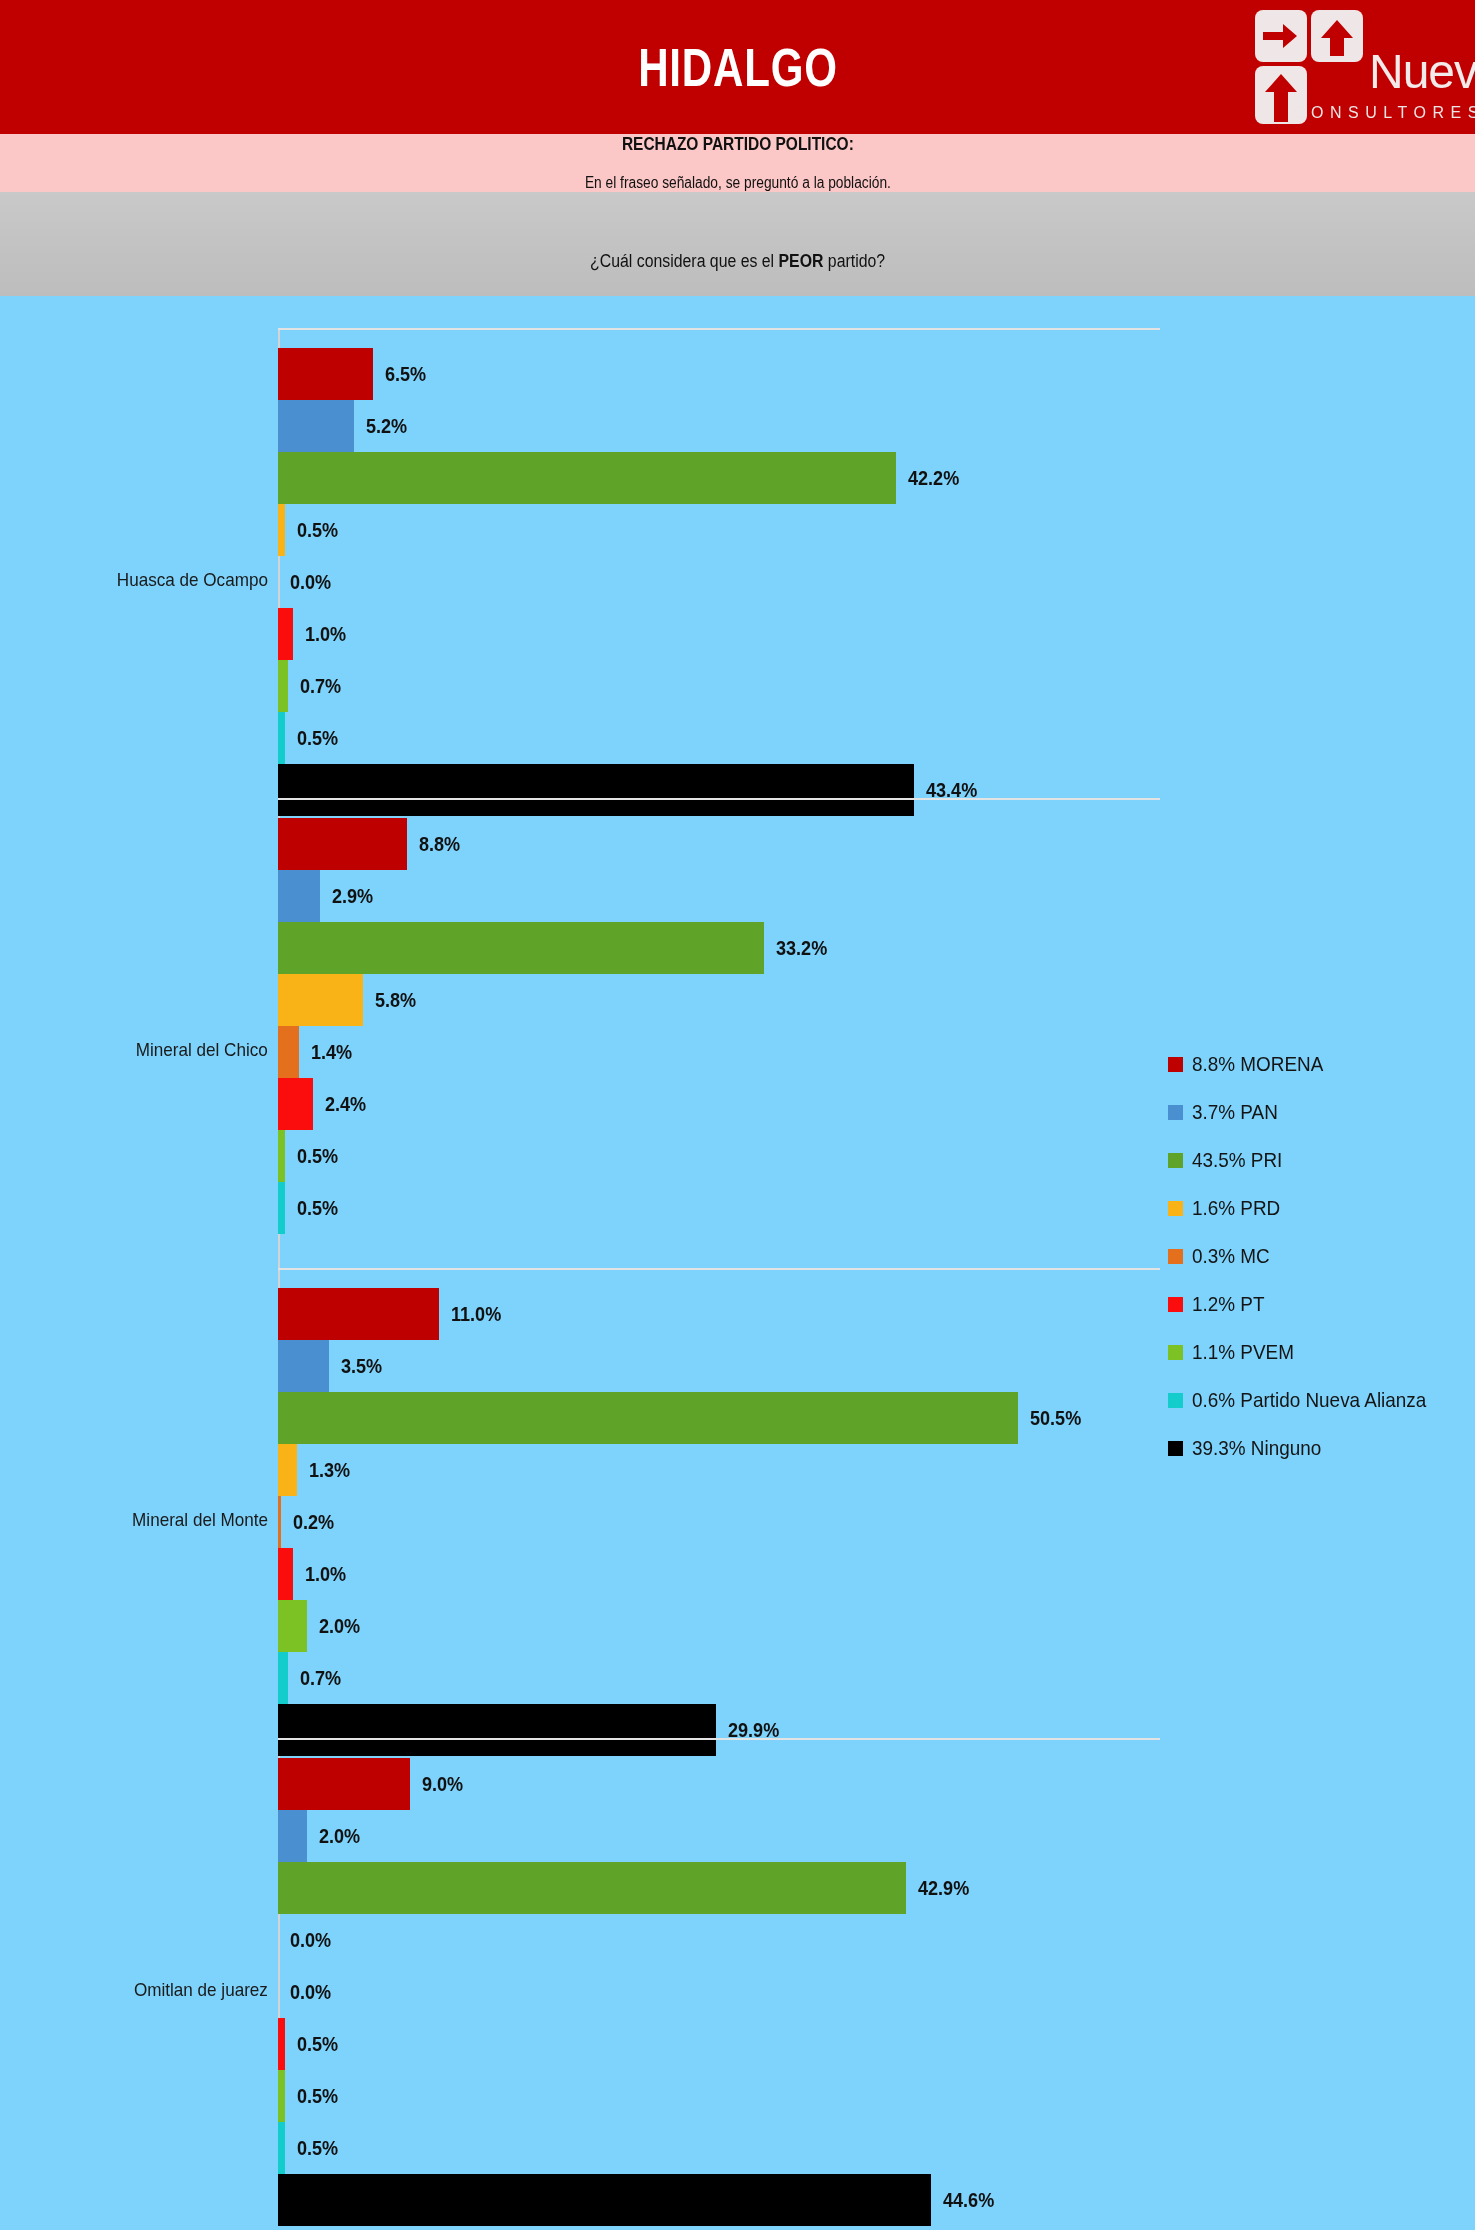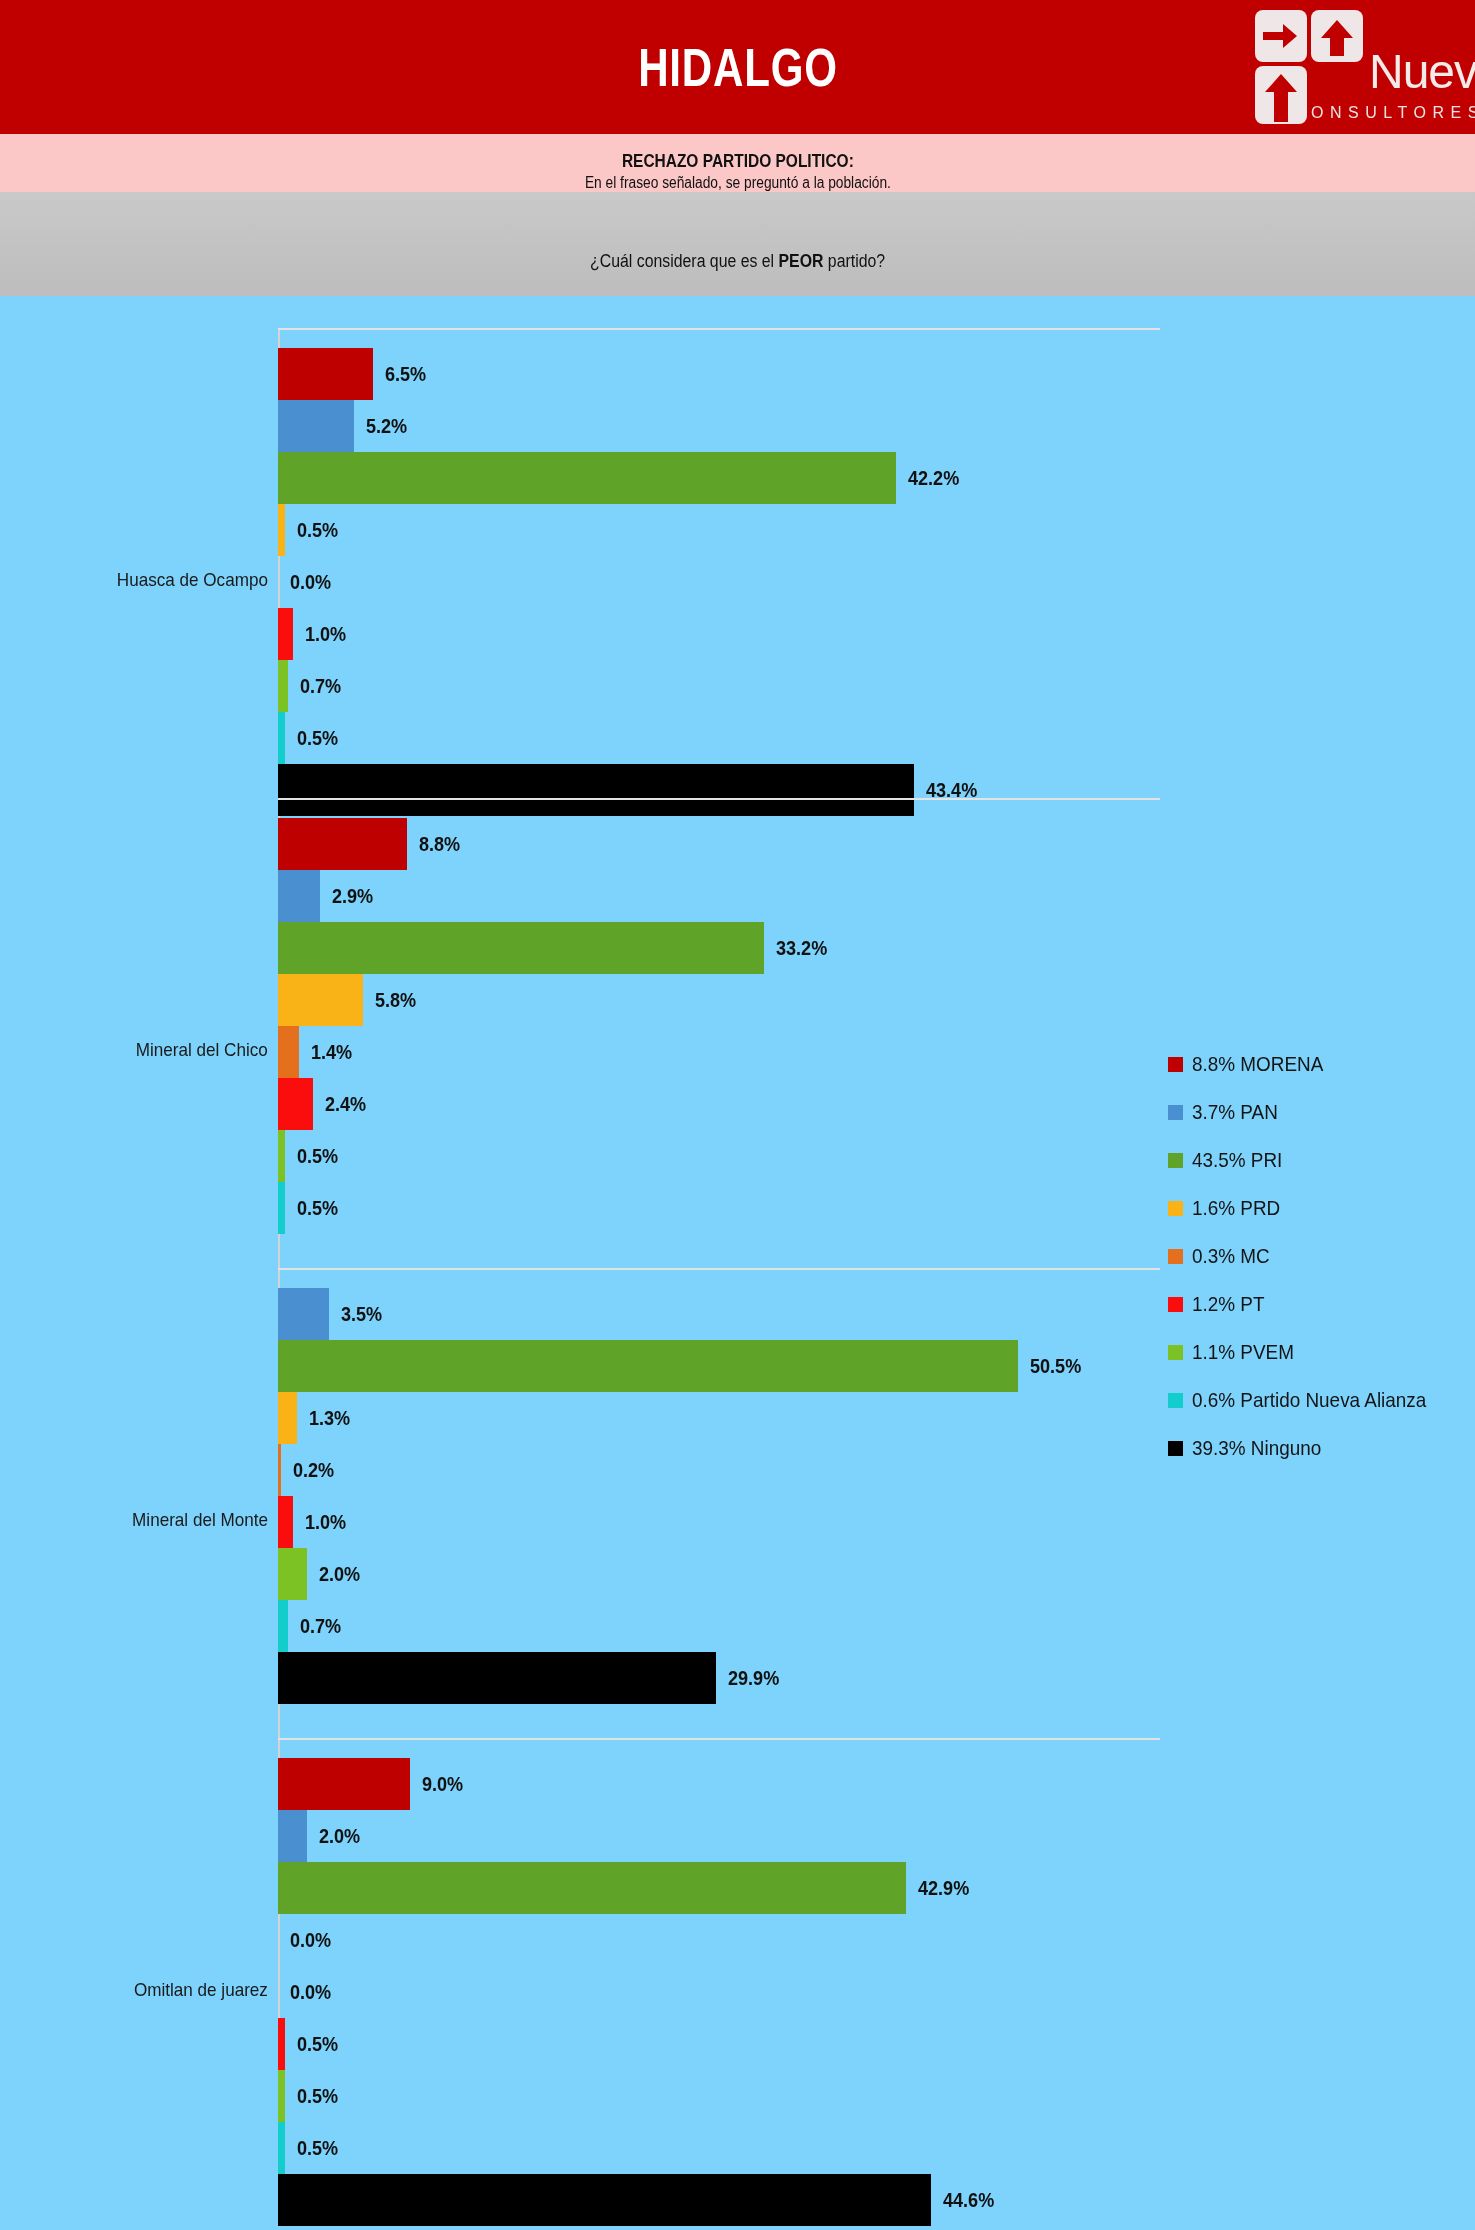--- a/index.html
+++ b/index.html
@@ -37,21 +37,21 @@
   .logo-sub{
     position:absolute;left:46px;top:100px;
     font-size:16px;color:#f0e4e4;letter-spacing:6.5px;
     font-family:"Liberation Sans", sans-serif;
   }
 
   
   .pink-band{
     position:absolute;left:0;top:134px;width:1475px;height:58px;
     background:#FBC7C7;
-    display:flex;flex-direction:column;align-items:center;justify-content:flex-end;
+    display:flex;flex-direction:column;align-items:center;justify-content:space-between;
   }
   .pink-l1{font-size:18px;font-weight:bold;color:#111;transform:scaleX(0.86);}
   .pink-l2{font-size:16px;color:#111;transform:scaleX(0.86);margin-top:2px;}
   .gray-band{
     position:absolute;left:0;top:192px;width:1475px;height:104px;
     background:linear-gradient(#c9c9c9,#c2c2c2 55%,#bdbdbd);
     display:flex;align-items:flex-end;justify-content:center;
   }
   .gray-q{
     font-size:18px;color:#111;transform:scaleX(0.88);
@@ -207,20 +207,24 @@
           <div class="bar" title="Mineral del Chico — PVEM: 0.5%" style="width: 7.325px; background: rgb(125, 194, 37);"></div>
           <div class="bar-val" style="left: 19.325px;">0.5%</div>
         </div>
         <div class="bar-row">
           <div class="bar" title="Mineral del Chico — Partido Nueva Alianza: 0.5%" style="width: 7.325px; background: rgb(19, 204, 204);"></div>
           <div class="bar-val" style="left: 19.325px;">0.5%</div>
         </div>
       </div>
       <div class="group" style="top: 992px; left: 278px;">
         <div class="bar-row">
+          <div class="bar" title="Mineral del Monte — MORENA: 11.0%" style="width: 161.15px; background: rgb(190, 0, 0);"></div>
+          <div class="bar-val" style="left: 173.15px;">11.0%</div>
+        </div>
+        <div class="bar-row">
           <div class="bar" title="Mineral del Monte — PAN: 3.5%" style="width: 51.275px; background: rgb(74, 144, 208);"></div>
           <div class="bar-val" style="left: 63.275px;">3.5%</div>
         </div>
         <div class="bar-row">
           <div class="bar" title="Mineral del Monte — PRI: 50.5%" style="width: 739.825px; background: rgb(95, 163, 40);"></div>
           <div class="bar-val" style="left: 751.825px;">50.5%</div>
         </div>
         <div class="bar-row">
           <div class="bar" title="Mineral del Monte — PRD: 1.3%" style="width: 19.045px; background: rgb(249, 179, 23);"></div>
           <div class="bar-val" style="left: 31.045px;">1.3%</div>

